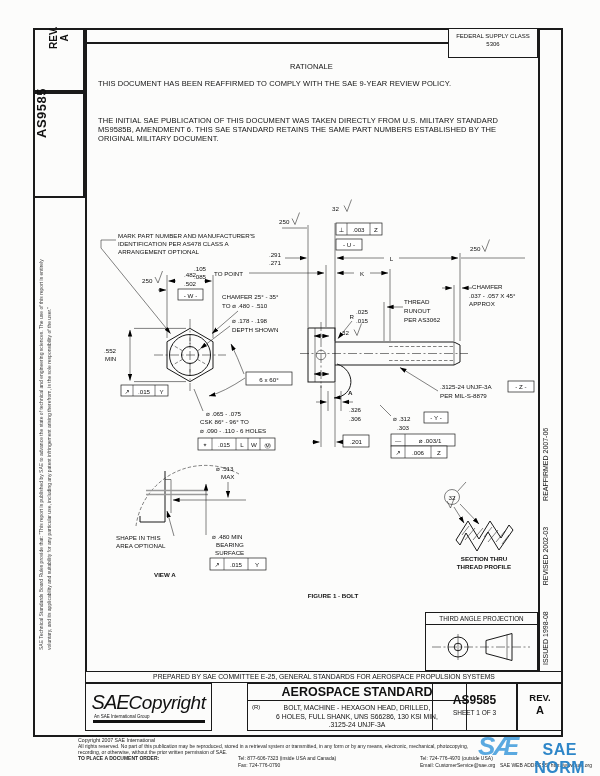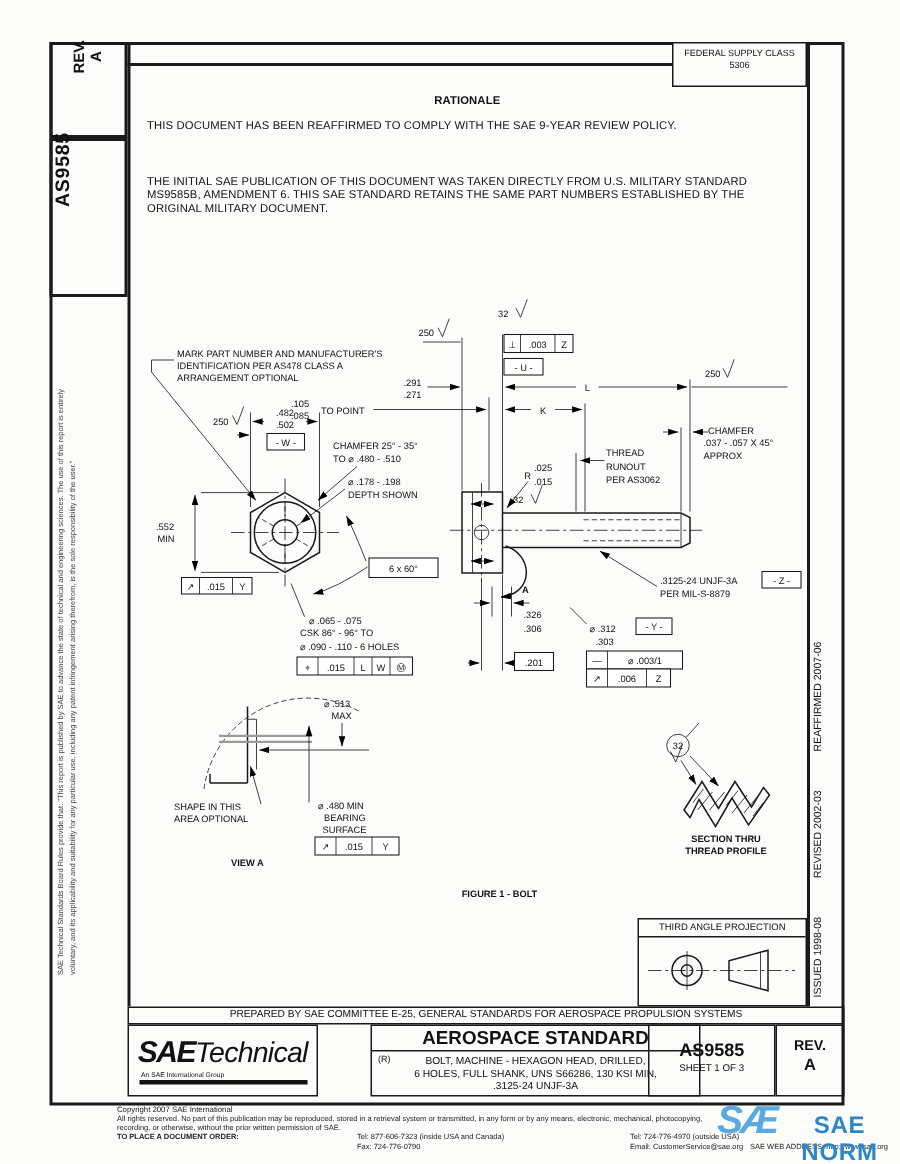--- a/index.html
+++ b/index.html
@@ -18,21 +18,21 @@
   svg text{font:6.2px "Liberation Sans","DejaVu Sans",sans-serif;fill:#111;}
   svg .b{font-weight:700;}
   .s{stroke:#1a1a1a;stroke-width:1;fill:none;}
   .t{stroke:#1a1a1a;stroke-width:.55;fill:none;}
   .d{stroke-dasharray:3.5 2;}
   .cl{stroke-dasharray:9 2.5 2 2.5;}
   .gz{stroke:#9a9a9a;stroke-width:1.5;}
   .wbox{fill:#fff;stroke:#1a1a1a;stroke-width:.7;}
   
   .cell{border:1.5px solid #1a1a1a;}
-  .logo-sae{font-weight:bold;font-style:italic;font-size:20px;letter-spacing:-1px;}
+  .logo-sae{font-weight:normal;font-style:italic;font-size:20px;letter-spacing:-1px;}
   .logo-aero{font-style:italic;font-size:19px;letter-spacing:-.5px;}
   .tagline{font-size:4.5px;}
   .legal{font-size:5px;line-height:5.6px;color:#222;}
   .wm{color:#2e86c8;font-weight:bold;}
 </style>
 </head>
 <body>
 
 <div class="page">
 
@@ -61,21 +61,21 @@
     <span>ISSUED 1998-08</span>
     <span>REVISED 2002-03</span>
     <span>REAFFIRMED 2007-06</span>
   </div>
 
   <div class="abs thinframe ctr" style="left:448px;top:28px;width:90px;height:30px;background:#fcfcfb;padding-top:4px;font-size:6px;line-height:7.5px;">
     <div>FEDERAL SUPPLY CLASS</div>
     <div>5306</div>
   </div>
 
-  <div class="abs ctr para" style="left:85px;top:62px;width:453px;font-weight:bold;">RATIONALE</div>
+  <div class="abs ctr para" style="left:85px;top:62px;width:453px;">RATIONALE</div>
   <div class="abs para" style="left:98px;top:79px;width:440px;">THIS DOCUMENT HAS BEEN REAFFIRMED TO COMPLY WITH THE SAE 9-YEAR REVIEW POLICY.</div>
   <div class="abs para pre" style="left:98px;top:116px;width:440px;">THE INITIAL SAE PUBLICATION OF THIS DOCUMENT WAS TAKEN DIRECTLY FROM U.S. MILITARY STANDARD
 MS9585B, AMENDMENT 6.  THIS SAE STANDARD RETAINS THE SAME PART NUMBERS ESTABLISHED BY THE
 ORIGINAL MILITARY DOCUMENT.</div>
 
   <svg class="abs" style="left:88px;top:195px;" width="450" height="420" viewBox="0 0 450 420">
     <defs>
       <marker id="ah" orient="auto" markerUnits="userSpaceOnUse" markerWidth="8" markerHeight="6" refX="6.6" refY="2.2">
           <path d="M0,0L6.8,2.2L0,4.4Z"></path>
         </marker>
@@ -339,21 +339,21 @@
       <line class="t" x1="81" y1="9.5" x2="81" y2="34.5"></line>
     </svg>
   </div>
 
   <div class="abs cell ctr" style="left:85px;top:671px;width:478px;height:12px;font-size:6.8px;line-height:9px;">
     <span>PREPARED BY SAE COMMITTEE E-25, GENERAL STANDARDS FOR AEROSPACE PROPULSION SYSTEMS</span>
   </div>
 
   <div class="abs cell" style="left:85px;top:683px;width:127px;height:48px;display:flex;flex-direction:column;align-items:center;justify-content:center;">
     <div style="white-space:nowrap;">
-      <span class="logo-sae">SAE</span><span class="logo-aero">Technical</span>
+      <span class="logo-sae">SAE</span><span class="logo-aero">Copyright</span>
     </div>
     <div class="tagline" style="align-self:flex-start;margin-left:8px;">An SAE International Group</div>
     <div style="width:112px;height:2.5px;background:#111;margin-top:1px;"></div>
   </div>
 
   <div class="abs cell" style="left:212px;top:683px;width:220px;height:48px;margin-left:35px;">
     <div class="ctr" style="font-weight:bold;font-size:12.5px;padding-top:1px;border-bottom:1.5px solid #1a1a1a;padding-bottom:1px;">AEROSPACE STANDARD</div>
     <span style="position:absolute;left:4px;top:20px;font-size:6px;">(R)</span>
     <div class="ctr" style="font-size:6.8px;line-height:8.6px;padding-top:3px;">
       <div>BOLT, MACHINE - HEXAGON HEAD, DRILLED,</div>

